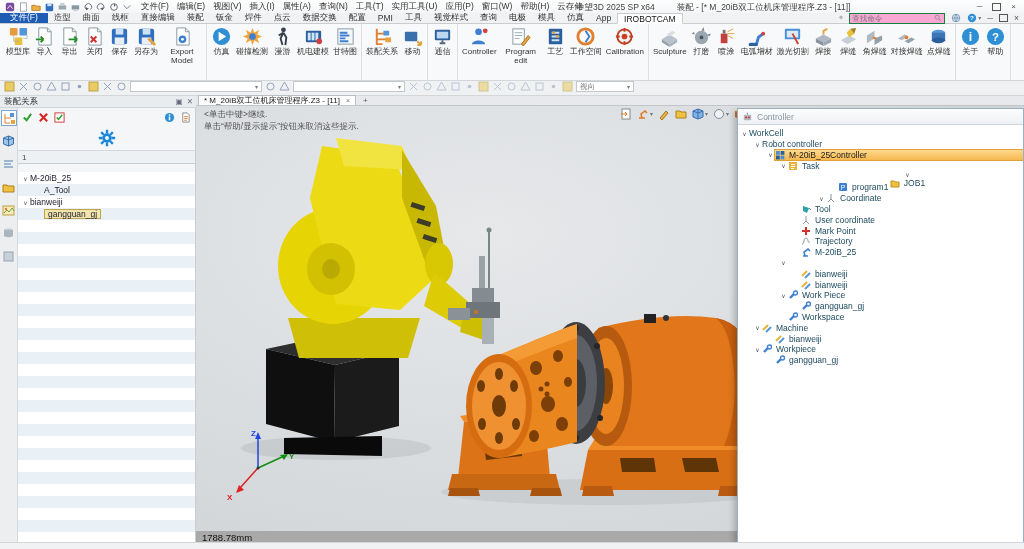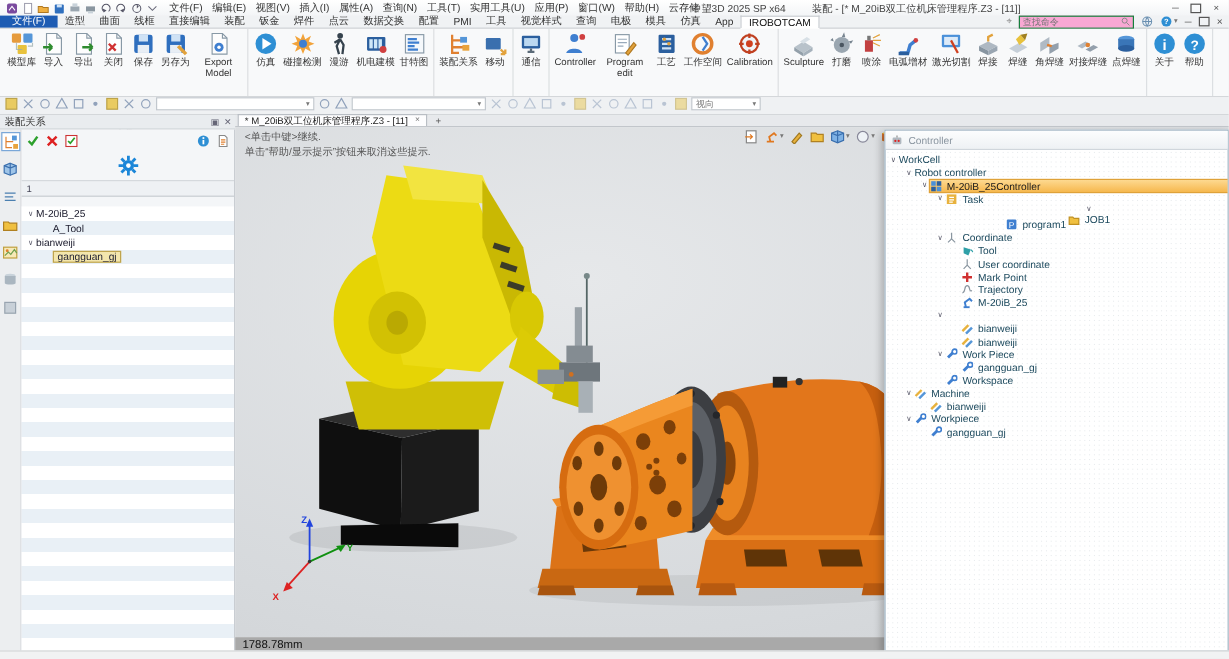--- a/index.html
+++ b/index.html
@@ -1146,192 +1146,192 @@
         <span class="rowfill">
           <span class="ti">
             <svg viewBox="0 0 10 10" xmlns="http://www.w3.org/2000/svg">
               <rect x="1" y="1" width="8" height="8" rx="1" fill="#3f7fd0"></rect>
               <text x="5" y="8" font-size="7" fill="#fff" text-anchor="middle">P</text>
             </svg>
           </span>
           <span>program1</span>
         </span>
       </div>
+      <div class="trow" style="padding-left: 41px; margin-left: 38px;">
+        <span class="chev">∨</span>
+        <span class="rowfill">
+          <span class="ti">
+            <svg viewBox="0 0 10 10" xmlns="http://www.w3.org/2000/svg">
+              <path d="M5 1v5M5 6L2 9M5 6l3 3" stroke="#8a96a0" fill="none"></path>
+            </svg>
+          </span>
+          <span>Coordinate</span>
+        </span>
+      </div>
+      <div class="trow" style="padding-left: 54px;">
+        <span class="chev"></span>
+        <span class="rowfill">
+          <span class="ti">
+            <svg viewBox="0 0 10 10" xmlns="http://www.w3.org/2000/svg">
+              <path d="M2 2l6 2-2 5-4-2z" fill="#2fa0a8"></path>
+              <path d="M8 4l2 2" stroke="#2fa0a8"></path>
+            </svg>
+          </span>
+          <span>Tool</span>
+        </span>
+      </div>
+      <div class="trow" style="padding-left: 54px;">
+        <span class="chev"></span>
+        <span class="rowfill">
+          <span class="ti">
+            <svg viewBox="0 0 10 10" xmlns="http://www.w3.org/2000/svg">
+              <path d="M5 1v5M5 6L2 9M5 6l3 3" stroke="#8a96a0" fill="none"></path>
+            </svg>
+          </span>
+          <span>User coordinate</span>
+        </span>
+      </div>
+      <div class="trow" style="padding-left: 54px;">
+        <span class="chev"></span>
+        <span class="rowfill">
+          <span class="ti">
+            <svg viewBox="0 0 10 10" xmlns="http://www.w3.org/2000/svg">
+              <path d="M5 1v8M1 5h8" stroke="#d03030" stroke-width="2"></path>
+            </svg>
+          </span>
+          <span>Mark Point</span>
+        </span>
+      </div>
+      <div class="trow" style="padding-left: 54px;">
+        <span class="chev"></span>
+        <span class="rowfill">
+          <span class="ti">
+            <svg viewBox="0 0 10 10" xmlns="http://www.w3.org/2000/svg">
+              <path d="M1 8c3 0 1-6 4-6s1 6 4 4" stroke="#8a96a0" fill="none"></path>
+            </svg>
+          </span>
+          <span>Trajectory</span>
+        </span>
+      </div>
+      <div class="trow" style="padding-left: 54px;">
+        <span class="chev"></span>
+        <span class="rowfill">
+          <span class="ti">
+            <svg viewBox="0 0 10 10" xmlns="http://www.w3.org/2000/svg">
+              <path d="M2 9h5M4 9L3 5l4-3 2 2" stroke="#3f7fd0" stroke-width="1.6" fill="none"></path>
+            </svg>
+          </span>
+          <span>M-20iB_25</span>
+        </span>
+      </div>
       <div class="trow" style="padding-left: 41px;">
         <span class="chev">∨</span>
-        <span class="rowfill">
-          <span class="ti">
-            <svg viewBox="0 0 10 10" xmlns="http://www.w3.org/2000/svg">
-              <path d="M5 1v5M5 6L2 9M5 6l3 3" stroke="#8a96a0" fill="none"></path>
-            </svg>
-          </span>
-          <span>Coordinate</span>
-        </span>
       </div>
       <div class="trow" style="padding-left: 54px;">
         <span class="chev"></span>
         <span class="rowfill">
           <span class="ti">
             <svg viewBox="0 0 10 10" xmlns="http://www.w3.org/2000/svg">
-              <path d="M2 2l6 2-2 5-4-2z" fill="#2fa0a8"></path>
-              <path d="M8 4l2 2" stroke="#2fa0a8"></path>
-            </svg>
-          </span>
-          <span>Tool</span>
+              <path d="M1 7l5-5" stroke="#e8b23d" stroke-width="2"></path>
+              <path d="M4 9l5-5" stroke="#5596d8" stroke-width="2"></path>
+            </svg>
+          </span>
+          <span>bianweiji</span>
         </span>
       </div>
       <div class="trow" style="padding-left: 54px;">
         <span class="chev"></span>
         <span class="rowfill">
           <span class="ti">
             <svg viewBox="0 0 10 10" xmlns="http://www.w3.org/2000/svg">
-              <path d="M5 1v5M5 6L2 9M5 6l3 3" stroke="#8a96a0" fill="none"></path>
-            </svg>
-          </span>
-          <span>User coordinate</span>
+              <path d="M1 7l5-5" stroke="#e8b23d" stroke-width="2"></path>
+              <path d="M4 9l5-5" stroke="#5596d8" stroke-width="2"></path>
+            </svg>
+          </span>
+          <span>bianweiji</span>
+        </span>
+      </div>
+      <div class="trow" style="padding-left: 41px;">
+        <span class="chev">∨</span>
+        <span class="rowfill">
+          <span class="ti">
+            <svg viewBox="0 0 10 10" xmlns="http://www.w3.org/2000/svg">
+              <path d="M2 8l4-4" stroke="#3f7fd0" stroke-width="2.4"></path>
+              <circle cx="7.5" cy="3" r="2" fill="none" stroke="#3f7fd0" stroke-width="1.4"></circle>
+            </svg>
+          </span>
+          <span>Work Piece</span>
         </span>
       </div>
       <div class="trow" style="padding-left: 54px;">
         <span class="chev"></span>
         <span class="rowfill">
           <span class="ti">
             <svg viewBox="0 0 10 10" xmlns="http://www.w3.org/2000/svg">
-              <path d="M5 1v8M1 5h8" stroke="#d03030" stroke-width="2"></path>
-            </svg>
-          </span>
-          <span>Mark Point</span>
-        </span>
-      </div>
-      <div class="trow" style="padding-left: 54px;">
+              <path d="M2 8l4-4" stroke="#3f7fd0" stroke-width="2.4"></path>
+              <circle cx="7.5" cy="3" r="2" fill="none" stroke="#3f7fd0" stroke-width="1.4"></circle>
+            </svg>
+          </span>
+          <span>gangguan_gj</span>
+        </span>
+      </div>
+      <div class="trow" style="padding-left: 41px;">
         <span class="chev"></span>
         <span class="rowfill">
           <span class="ti">
             <svg viewBox="0 0 10 10" xmlns="http://www.w3.org/2000/svg">
-              <path d="M1 8c3 0 1-6 4-6s1 6 4 4" stroke="#8a96a0" fill="none"></path>
-            </svg>
-          </span>
-          <span>Trajectory</span>
-        </span>
-      </div>
-      <div class="trow" style="padding-left: 54px;">
-        <span class="chev"></span>
-        <span class="rowfill">
-          <span class="ti">
-            <svg viewBox="0 0 10 10" xmlns="http://www.w3.org/2000/svg">
-              <path d="M2 9h5M4 9L3 5l4-3 2 2" stroke="#3f7fd0" stroke-width="1.6" fill="none"></path>
-            </svg>
-          </span>
-          <span>M-20iB_25</span>
-        </span>
-      </div>
-      <div class="trow" style="padding-left: 41px;">
+              <path d="M2 8l4-4" stroke="#3f7fd0" stroke-width="2.4"></path>
+              <circle cx="7.5" cy="3" r="2" fill="none" stroke="#3f7fd0" stroke-width="1.4"></circle>
+            </svg>
+          </span>
+          <span>Workspace</span>
+        </span>
+      </div>
+      <div class="trow" style="padding-left: 15px;">
         <span class="chev">∨</span>
-      </div>
-      <div class="trow" style="padding-left: 54px;">
-        <span class="chev"></span>
         <span class="rowfill">
           <span class="ti">
             <svg viewBox="0 0 10 10" xmlns="http://www.w3.org/2000/svg">
               <path d="M1 7l5-5" stroke="#e8b23d" stroke-width="2"></path>
               <path d="M4 9l5-5" stroke="#5596d8" stroke-width="2"></path>
             </svg>
           </span>
-          <span>bianweiji</span>
-        </span>
-      </div>
-      <div class="trow" style="padding-left: 54px;">
+          <span>Machine</span>
+        </span>
+      </div>
+      <div class="trow" style="padding-left: 28px;">
         <span class="chev"></span>
         <span class="rowfill">
           <span class="ti">
             <svg viewBox="0 0 10 10" xmlns="http://www.w3.org/2000/svg">
               <path d="M1 7l5-5" stroke="#e8b23d" stroke-width="2"></path>
               <path d="M4 9l5-5" stroke="#5596d8" stroke-width="2"></path>
             </svg>
           </span>
           <span>bianweiji</span>
         </span>
       </div>
-      <div class="trow" style="padding-left: 41px;">
+      <div class="trow" style="padding-left: 15px;">
         <span class="chev">∨</span>
         <span class="rowfill">
           <span class="ti">
             <svg viewBox="0 0 10 10" xmlns="http://www.w3.org/2000/svg">
               <path d="M2 8l4-4" stroke="#3f7fd0" stroke-width="2.4"></path>
               <circle cx="7.5" cy="3" r="2" fill="none" stroke="#3f7fd0" stroke-width="1.4"></circle>
             </svg>
           </span>
-          <span>Work Piece</span>
-        </span>
-      </div>
-      <div class="trow" style="padding-left: 54px;">
+          <span>Workpiece</span>
+        </span>
+      </div>
+      <div class="trow" style="padding-left: 28px;">
         <span class="chev"></span>
         <span class="rowfill">
           <span class="ti">
             <svg viewBox="0 0 10 10" xmlns="http://www.w3.org/2000/svg">
               <path d="M2 8l4-4" stroke="#3f7fd0" stroke-width="2.4"></path>
               <circle cx="7.5" cy="3" r="2" fill="none" stroke="#3f7fd0" stroke-width="1.4"></circle>
             </svg>
           </span>
           <span>gangguan_gj</span>
         </span>
       </div>
-      <div class="trow" style="padding-left: 41px;">
-        <span class="chev"></span>
-        <span class="rowfill">
-          <span class="ti">
-            <svg viewBox="0 0 10 10" xmlns="http://www.w3.org/2000/svg">
-              <path d="M2 8l4-4" stroke="#3f7fd0" stroke-width="2.4"></path>
-              <circle cx="7.5" cy="3" r="2" fill="none" stroke="#3f7fd0" stroke-width="1.4"></circle>
-            </svg>
-          </span>
-          <span>Workspace</span>
-        </span>
-      </div>
-      <div class="trow" style="padding-left: 15px;">
-        <span class="chev">∨</span>
-        <span class="rowfill">
-          <span class="ti">
-            <svg viewBox="0 0 10 10" xmlns="http://www.w3.org/2000/svg">
-              <path d="M1 7l5-5" stroke="#e8b23d" stroke-width="2"></path>
-              <path d="M4 9l5-5" stroke="#5596d8" stroke-width="2"></path>
-            </svg>
-          </span>
-          <span>Machine</span>
-        </span>
-      </div>
-      <div class="trow" style="padding-left: 28px;">
-        <span class="chev"></span>
-        <span class="rowfill">
-          <span class="ti">
-            <svg viewBox="0 0 10 10" xmlns="http://www.w3.org/2000/svg">
-              <path d="M1 7l5-5" stroke="#e8b23d" stroke-width="2"></path>
-              <path d="M4 9l5-5" stroke="#5596d8" stroke-width="2"></path>
-            </svg>
-          </span>
-          <span>bianweiji</span>
-        </span>
-      </div>
-      <div class="trow" style="padding-left: 15px;">
-        <span class="chev">∨</span>
-        <span class="rowfill">
-          <span class="ti">
-            <svg viewBox="0 0 10 10" xmlns="http://www.w3.org/2000/svg">
-              <path d="M2 8l4-4" stroke="#3f7fd0" stroke-width="2.4"></path>
-              <circle cx="7.5" cy="3" r="2" fill="none" stroke="#3f7fd0" stroke-width="1.4"></circle>
-            </svg>
-          </span>
-          <span>Workpiece</span>
-        </span>
-      </div>
-      <div class="trow" style="padding-left: 28px;">
-        <span class="chev"></span>
-        <span class="rowfill">
-          <span class="ti">
-            <svg viewBox="0 0 10 10" xmlns="http://www.w3.org/2000/svg">
-              <path d="M2 8l4-4" stroke="#3f7fd0" stroke-width="2.4"></path>
-              <circle cx="7.5" cy="3" r="2" fill="none" stroke="#3f7fd0" stroke-width="1.4"></circle>
-            </svg>
-          </span>
-          <span>gangguan_gj</span>
-        </span>
-      </div>
     </div>
 </div>
 
 </body></html>

